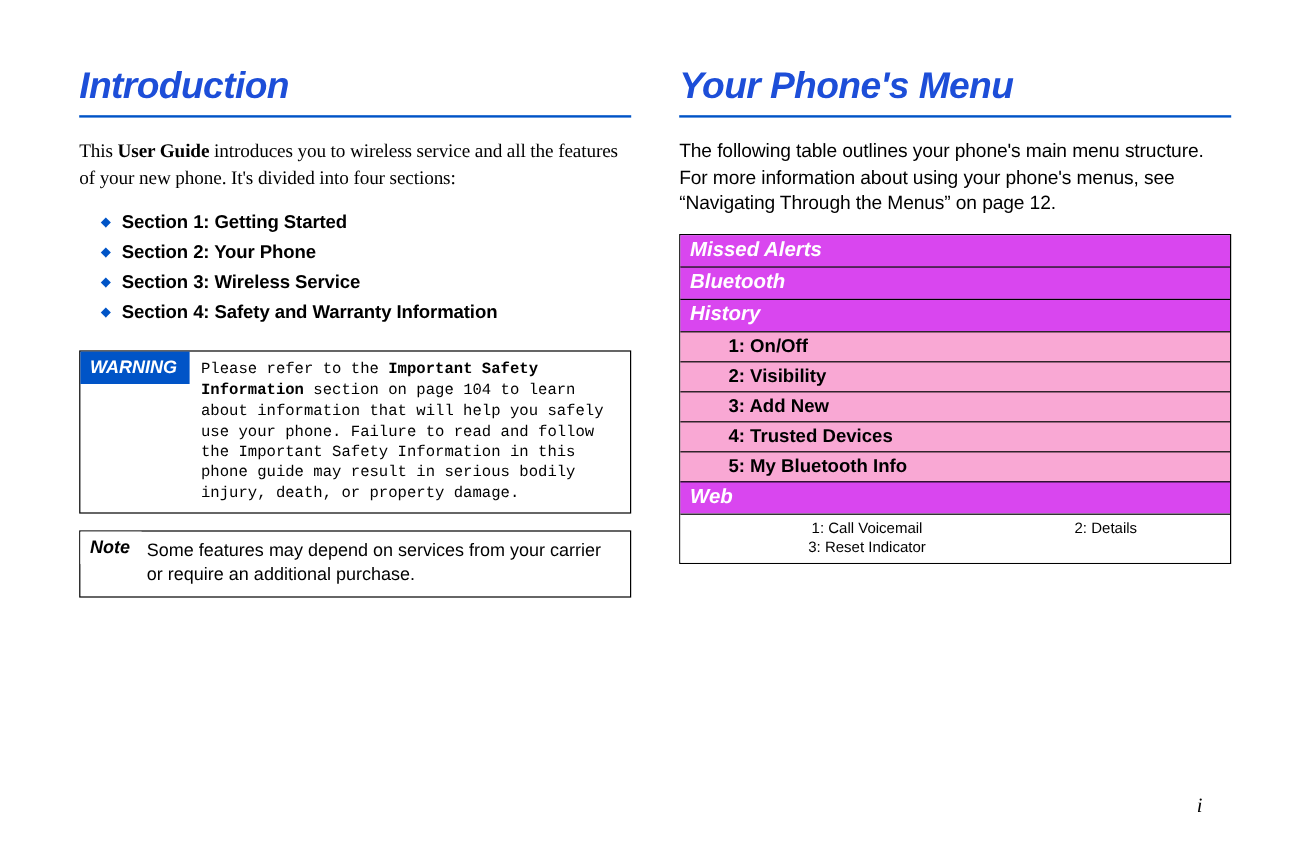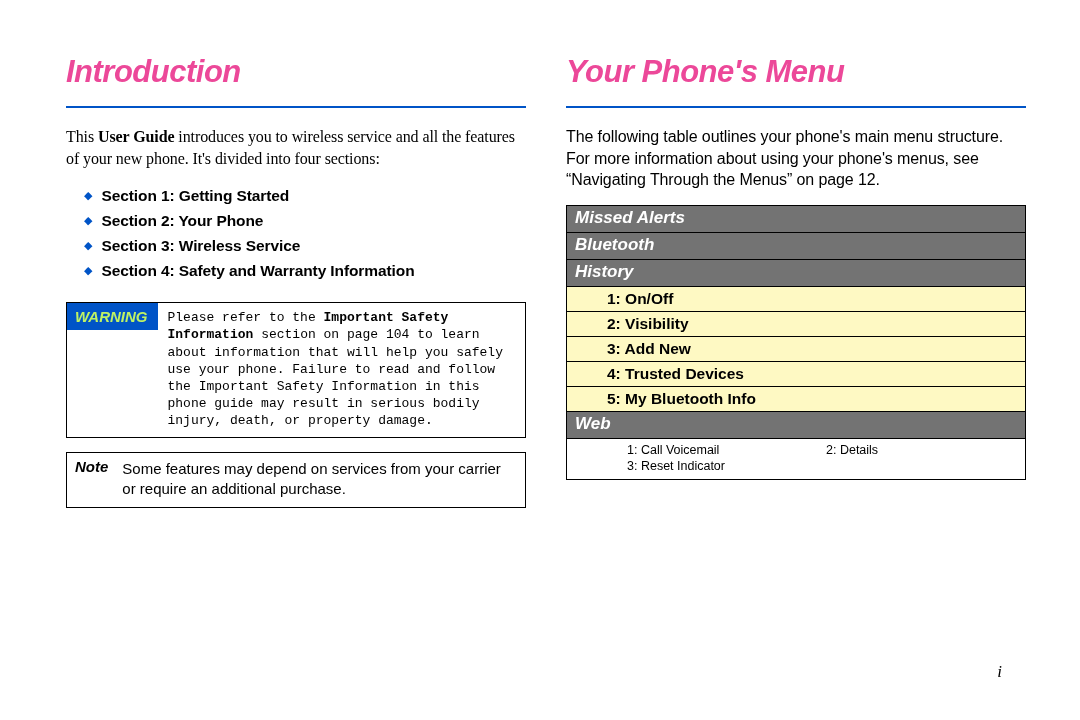--- a/index.html
+++ b/index.html
@@ -1,42 +1,42 @@
 <!DOCTYPE html>
 <html><head>
 <meta charset="utf-8">
 <style>
   * { box-sizing: border-box; margin: 0; padding: 0; }
   html, body { width: 1080px; height: 720px; background: #fff; font-family: Arial, Helvetica, sans-serif; color: #000; }
   .page { display: flex; padding: 54px 54px 30px 66px; gap: 40px; }
   .col { flex: 1 1 0; min-width: 0; }
-  .heading { font-size: 31px; font-weight: bold; font-style: italic; color: #ec4899; letter-spacing: -0.5px; margin-bottom: 16px; }
+  .heading { font-size: 31px; font-weight: bold; font-style: italic; color: #1d4ed8; letter-spacing: -0.5px; margin-bottom: 6px; }
   .rule { border: none; border-top: 2px solid #0054c7; margin-bottom: 18px; }
   .intro-para { font-size: 16px; line-height: 1.35; font-family: Liberation Serif, serif; letter-spacing: -0.1px; }
   .intro-para b { font-weight: bold; }
   .section-list { margin: 18px 0 22px 18px; }
   .section-list .row { display: flex; align-items: flex-start; margin-bottom: 7px; }
   .bullet { color: #0054c7; font-size: 11px; margin-right: 9px; margin-top: 3px; line-height: 1; }
   .section-label { font-weight: bold; font-size: 15.5px; letter-spacing: -0.1px; }
   .callout { border: 1.5px solid #000; margin-bottom: 14px; }
   .callout-inner { display: flex; }
-  .callout-tag { background: #0054c7; color: #bef264; font-weight: bold; font-style: italic; font-size: 15px; padding: 5px 10px 5px 8px; white-space: nowrap; align-self: flex-start; }
+  .callout-tag { background: #0054c7; color: #ffffff; font-weight: bold; font-style: italic; font-size: 15px; padding: 5px 10px 5px 8px; white-space: nowrap; align-self: flex-start; }
   .callout-body { font-size: 13px; line-height: 1.32; padding: 6px 8px 8px 10px; font-family: Liberation Mono, monospace; }
   .callout-body b { font-weight: bold; }
   .note-callout { border: 1.5px solid #000; }
   .note-inner { display: flex; }
   .note-tag { background: #fff; color: #000; font-weight: bold; font-style: italic; font-size: 15px; padding: 5px 10px 5px 8px; white-space: nowrap; align-self: flex-start; text-align: right; }
   .note-body { font-size: 15px; line-height: 1.32; padding: 6px 8px 8px 4px; }
   .menu-para { font-size: 16px; line-height: 1.35; margin-bottom: 14px; letter-spacing: -0.1px; }
   .menu-table { border: 1.5px solid #000; }
-  .menu-header { background: #737373; color: #fff; font-weight: bold; font-style: italic; font-size: 17px; padding: 2px 8px 4px 8px; border-top: 1.5px solid #000; }
+  .menu-header { background: #d946ef; color: #fff; font-weight: bold; font-style: italic; font-size: 17px; padding: 2px 8px 4px 8px; border-top: 1.5px solid #000; }
   .menu-header.first { border-top: none; }
-  .menu-sub { background: #fef9c3; font-weight: bold; font-size: 15.5px; padding: 3px 8px 3px 40px; border-top: 1.5px solid #000; }
+  .menu-sub { background: #f9a8d4; font-weight: bold; font-size: 15.5px; padding: 3px 8px 3px 40px; border-top: 1.5px solid #000; }
   .nested { background: #fff; border-top: 1.5px solid #000; padding: 4px 8px 6px 60px; }
-  .nested-grid { display: grid; grid-template-columns: 1fr 1fr; font-size: 12.5px; gap: 2px 8px; }
+  .nested-grid { display: grid; grid-template-columns: 1fr 1fr; font-size: 12.5px; gap: 2px 8px; text-align: center; }
   .page-num { position: absolute; right: 78px; bottom: 38px; font-style: italic; font-size: 17px; font-family: Georgia, serif; }
   .page-wrap { position: relative; width: 1080px; height: 720px; }
 </style>
 </head>
 <body>
 <div class="page-wrap">
 
 <div class="page">
 
   <div class="col">

